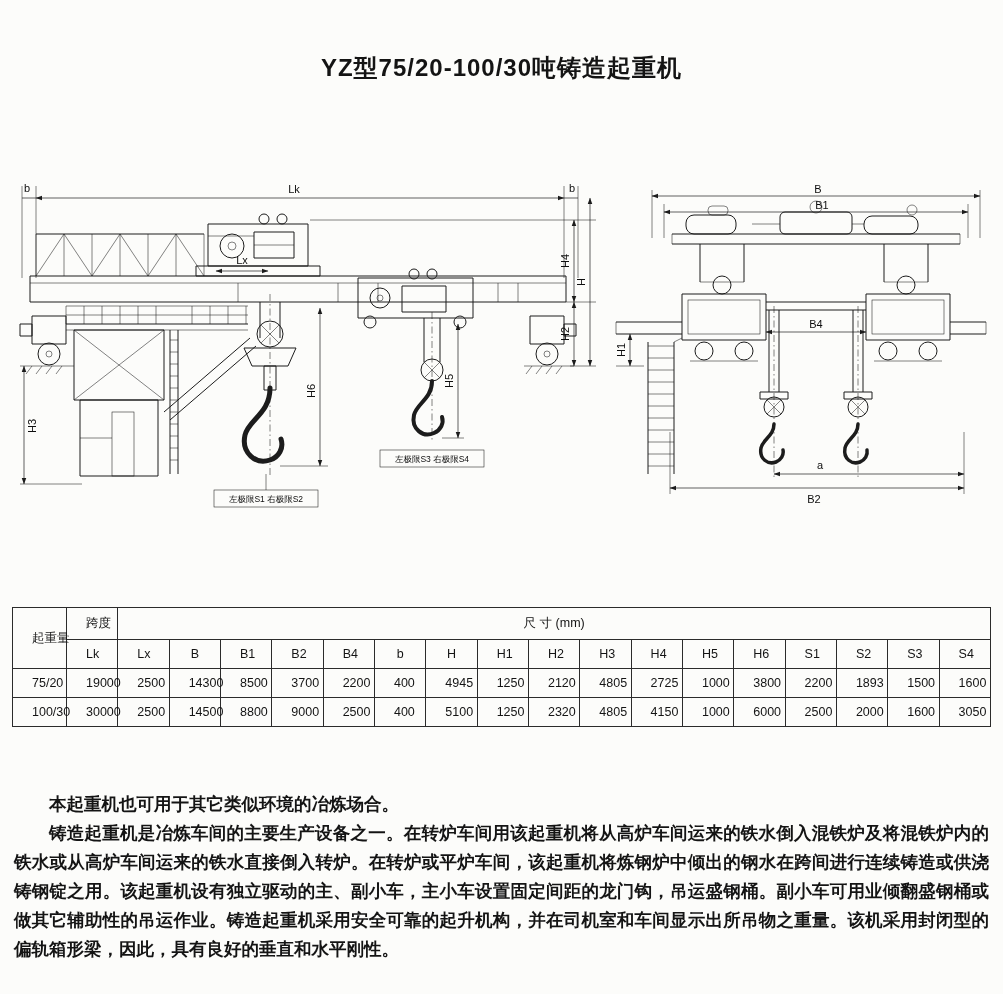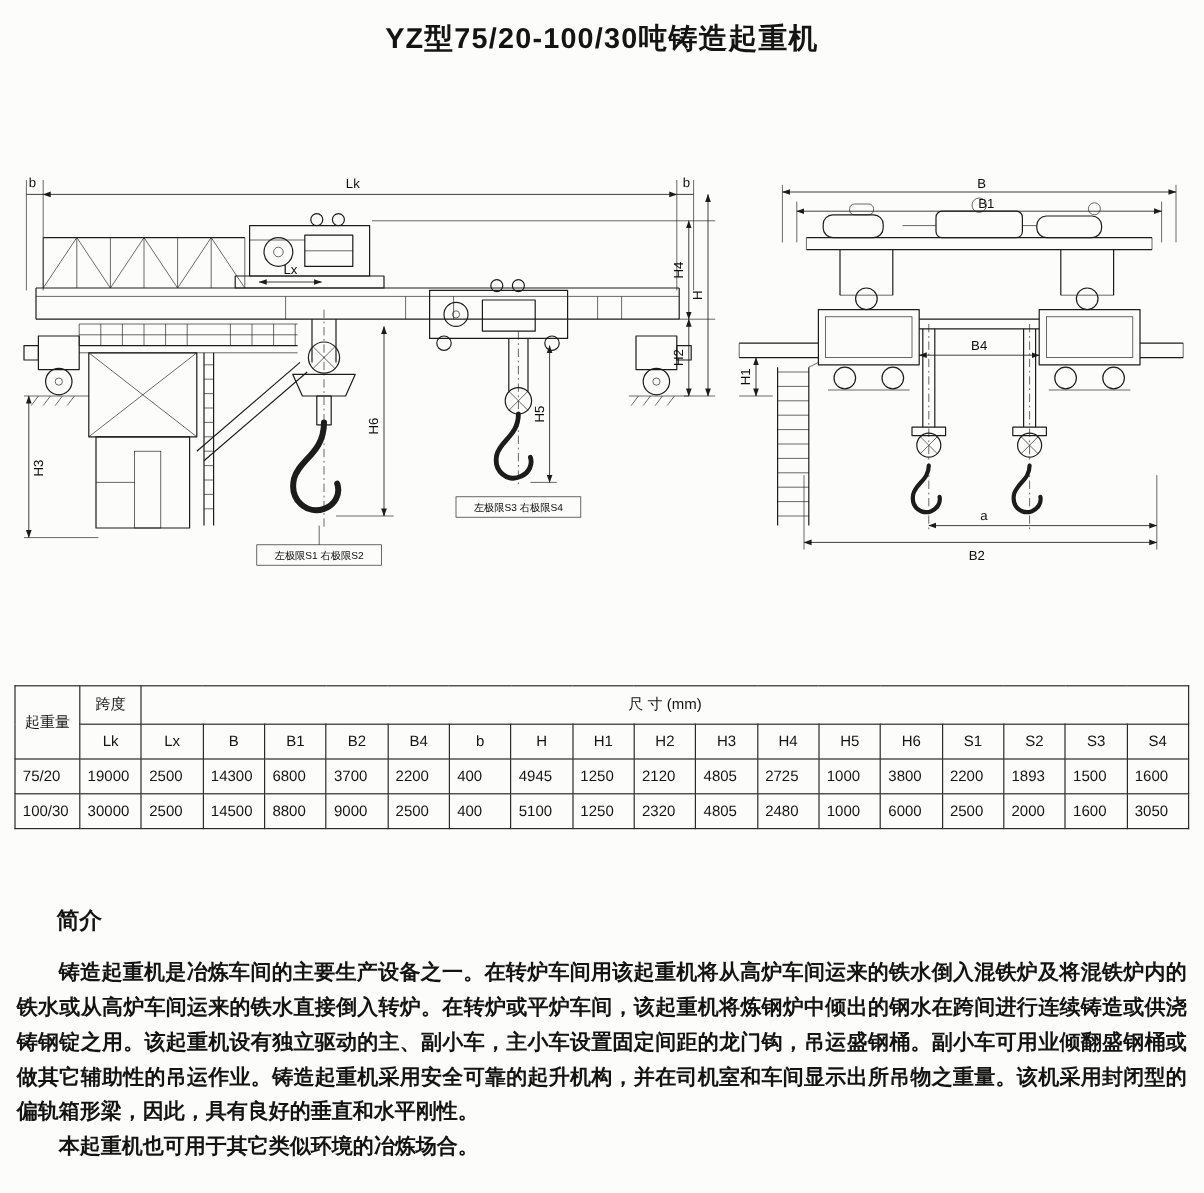--- a/index.html
+++ b/index.html
@@ -5,40 +5,40 @@
   * { box-sizing: border-box; }
   html, body { margin: 0; padding: 0; }
   body {
     width: 1003px; height: 994px;
     background: #fcfcfa;
     font-family: "Liberation Sans", "DejaVu Sans", sans-serif;
     color: #141414;
     position: relative;
     overflow: hidden;
   }
-  .page { position: absolute; inset: 0; }
+  .page { position: absolute; inset: 0; margin-top: 36px; }
   .title {
     position: absolute; top: 16px; left: 0; width: 100%;
     text-align: center; font-size: 24px; font-weight: bold; letter-spacing: 1px;
   }
   svg.drawing { position: absolute; overflow: visible; }
   svg.drawing .s { stroke: #1c1c1c; fill: none; stroke-width: 1; stroke-linejoin: round; }
   svg.drawing .t { stroke: #1c1c1c; fill: none; stroke-width: 0.55; }
   svg.drawing .dim { stroke: #1c1c1c; fill: none; stroke-width: 0.7; }
   svg.drawing .dash { stroke: #1c1c1c; fill: none; stroke-width: 0.55; stroke-dasharray: 7 3 1.5 3; }
   svg.drawing .hook { stroke: #1c1c1c; fill: none; stroke-linecap: round; }
   svg.drawing text { fill: #0e0e0e; font-size: 11px; font-family: "Liberation Sans", sans-serif; stroke: none; }
   svg.drawing text.small { font-size: 8.5px; }
   .spec-table {
     position: absolute; left: 12px; top: 571px; width: 979px;
     border-collapse: collapse; table-layout: fixed;
   }
   .spec-table th, .spec-table td {
     border: 1px solid #2b2b2b; font-weight: normal; font-size: 12.5px;
-    padding: 7px 6px; white-space: nowrap;
+    padding: 7px 19px; white-space: nowrap;
   }
   .intro { position: absolute; left: 14px; top: 754px; width: 975px; }
   .intro h2 { margin: 0 0 16px 33px; font-size: 19px; font-weight: bold; }
   .intro p {
     margin: 0; font-size: 17.5px; font-weight: bold; line-height: 29px;
     text-align: justify; text-indent: 2em;
   }
 </style>
 </head>
 <body>
@@ -386,21 +386,21 @@
         <th>S1</th>
         <th>S2</th>
         <th>S3</th>
         <th>S4</th>
       </tr>
       <tr>
         <td>75/20</td>
         <td>19000</td>
         <td>2500</td>
         <td>14300</td>
-        <td>6800</td>
+        <td>8500</td>
         <td>3700</td>
         <td>2200</td>
         <td>400</td>
         <td>4945</td>
         <td>1250</td>
         <td>2120</td>
         <td>4805</td>
         <td>2725</td>
         <td>1000</td>
         <td>3800</td>
@@ -415,30 +415,29 @@
         <td>2500</td>
         <td>14500</td>
         <td>8800</td>
         <td>9000</td>
         <td>2500</td>
         <td>400</td>
         <td>5100</td>
         <td>1250</td>
         <td>2320</td>
         <td>4805</td>
-        <td>2480</td>
+        <td>4150</td>
         <td>1000</td>
         <td>6000</td>
         <td>2500</td>
         <td>2000</td>
         <td>1600</td>
         <td>3050</td>
       </tr>
     </tbody>
   </table>
 
   <div class="intro">
-    <h2>简介</h2>
+    <p>本起重机也可用于其它类似环境的冶炼场合。</p>
     <p>铸造起重机是冶炼车间的主要生产设备之一。在转炉车间用该起重机将从高炉车间运来的铁水倒入混铁炉及将混铁炉内的铁水或从高炉车间运来的铁水直接倒入转炉。在转炉或平炉车间，该起重机将炼钢炉中倾出的钢水在跨间进行连续铸造或供浇铸钢锭之用。该起重机设有独立驱动的主、副小车，主小车设置固定间距的龙门钩，吊运盛钢桶。副小车可用业倾翻盛钢桶或做其它辅助性的吊运作业。铸造起重机采用安全可靠的起升机构，并在司机室和车间显示出所吊物之重量。该机采用封闭型的偏轨箱形梁，因此，具有良好的垂直和水平刚性。</p>
-    <p>本起重机也可用于其它类似环境的冶炼场合。</p>
   </div>
 
 </div>
 
 </body></html>

